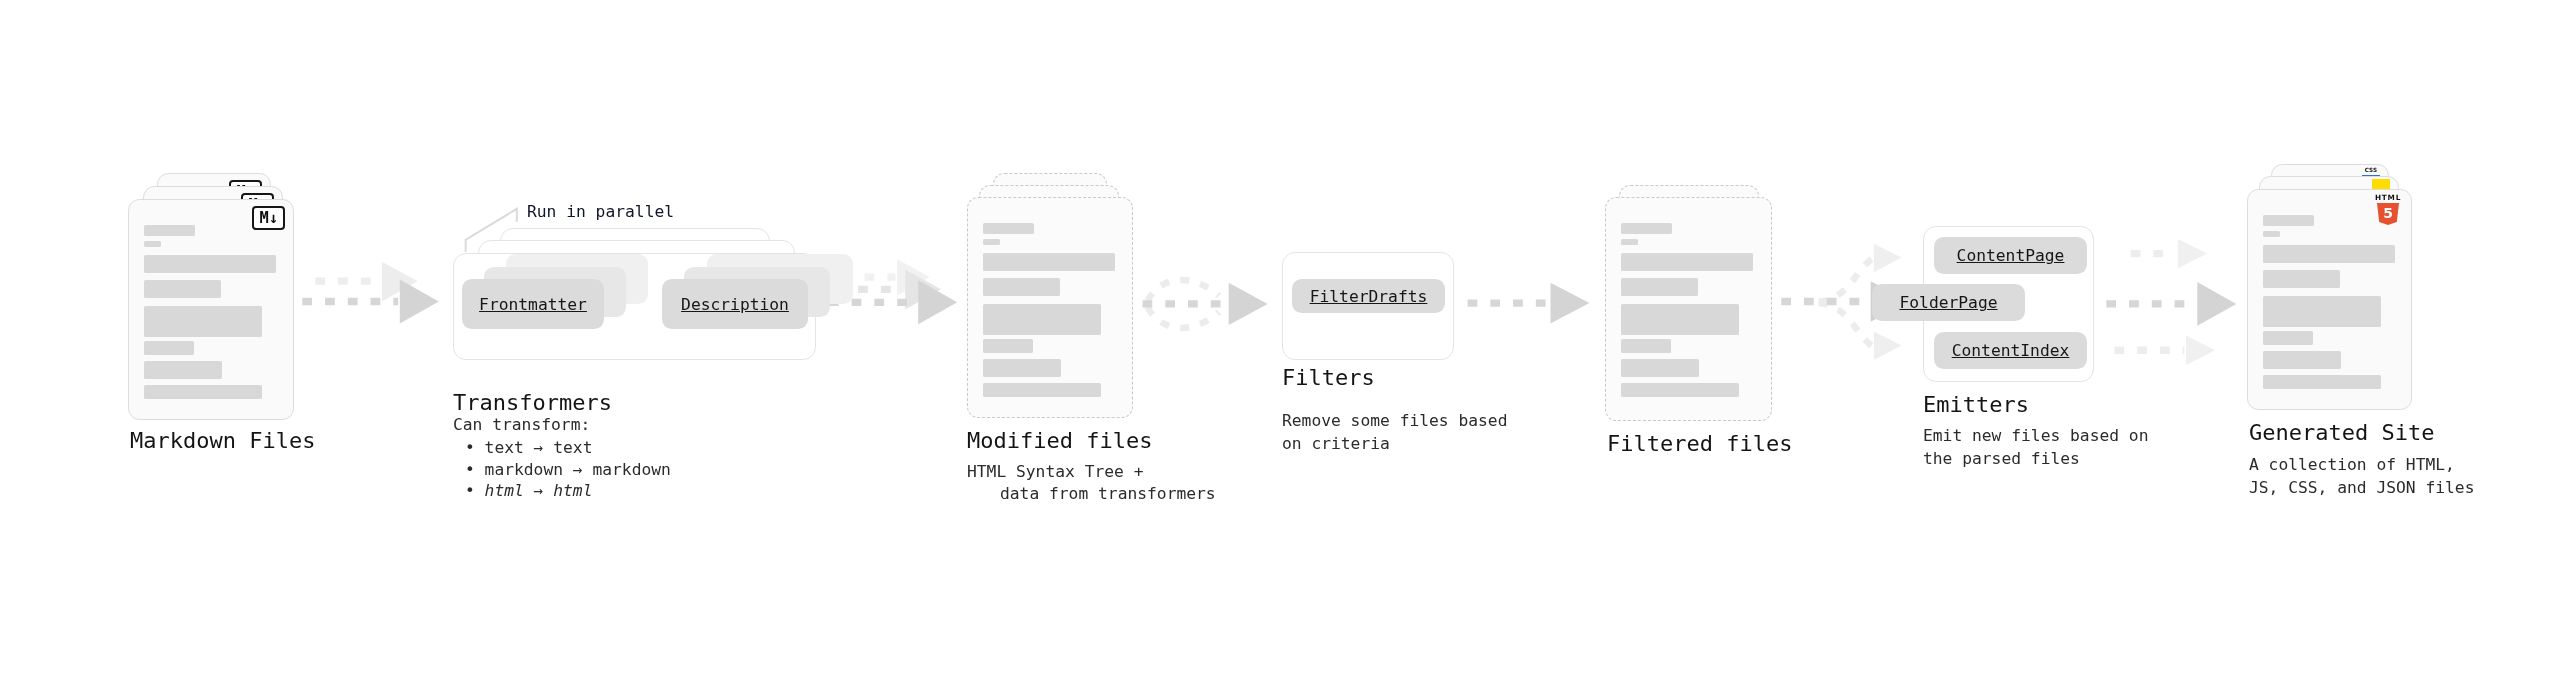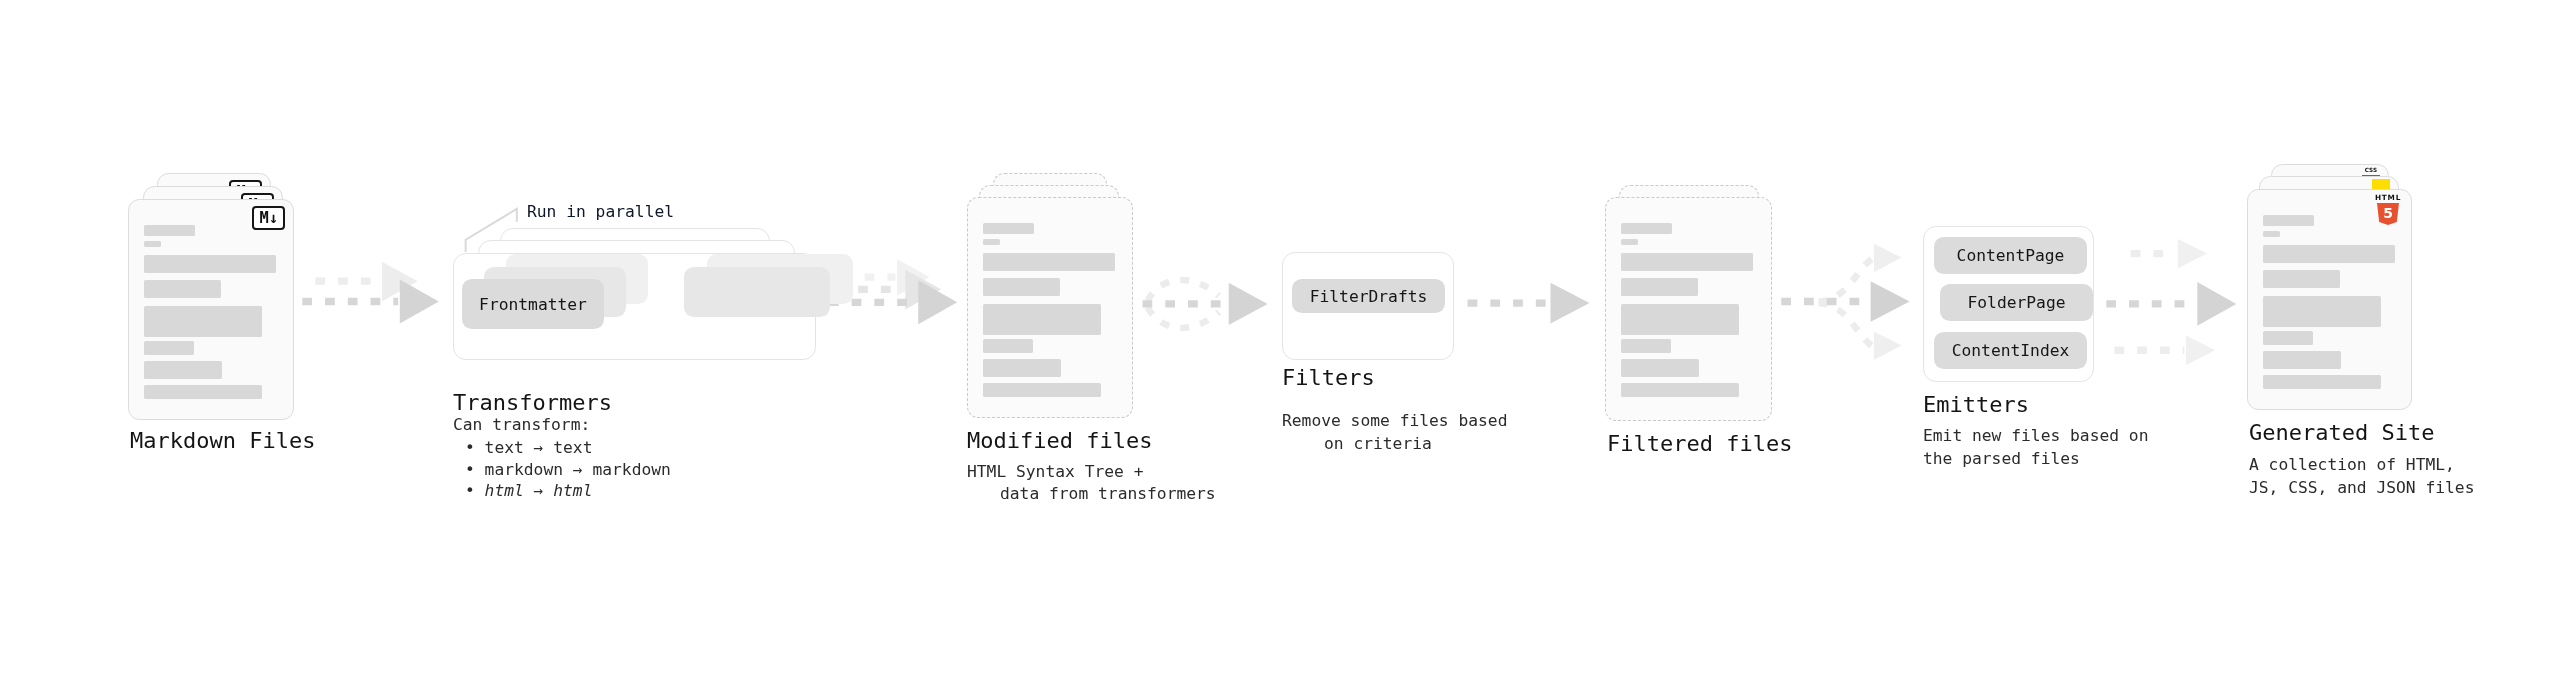--- a/index.html
+++ b/index.html
@@ -34,21 +34,21 @@
              clip-path:polygon(0 0,100% 0,90% 86%,50% 100%,10% 86%);color:#fff;
              font-family:"DejaVu Sans",sans-serif;font-weight:bold;font-size:14px;line-height:20.3px;}
   .js-badge{position:absolute;top:2.4px;right:8.1px;width:18px;height:9.8px;background:#ffdd00;}
   .css-badge{position:absolute;top:2.4px;right:8.1px;width:18px;text-align:center;
              font-family:"DejaVu Sans",sans-serif;font-weight:bold;font-size:5.7px;line-height:6.5px;
              color:#111;border-bottom:2.4px solid #2a6fdb;padding-bottom:0.8px;}
 
   
   .obox{position:absolute;background:#fff;border:1.6px solid #e4e4e4;border-radius:13px;box-sizing:border-box;}
   .pill{position:absolute;border-radius:9.8px;background:#dbdbdb;display:flex;align-items:center;
-        justify-content:center;font-size:16.3px;color:#161616;box-sizing:border-box;}
+        justify-content:center;font-size:16.3px;color:#161616;box-sizing:border-box;text-decoration:underline;}
   .pill.l2{background:#e7e7e7;}
   .pill.l1{background:#f0f0f0;}
 
   
   .lbl{position:absolute;margin:0;font-size:22px;font-weight:500;color:#141414;white-space:pre;line-height:1.2;}
   .sub{position:absolute;margin:0;font-size:16.3px;color:#2b2b2b;white-space:pre;line-height:1.2;}
   .note{position:absolute;margin:0;font-size:16.3px;color:#0f172a;white-space:pre;}
 
   
   .dl{fill:none;stroke-width:9;stroke-dasharray:12 16;}
@@ -164,20 +164,21 @@
     <div class="obox" style="left:500px;top:228px;width:270px;height:107px;"></div>
     <div class="obox" style="left:478px;top:240px;width:317px;height:107px;"></div>
     <div class="obox" style="left:453px;top:253px;width:363px;height:107px;"></div>
 
     <div class="pill l1" style="left:506px;top:254px;width:142px;height:50px;"></div>
     <div class="pill l2" style="left:484px;top:267px;width:142px;height:50px;"></div>
     <div class="pill" style="left:462px;top:279px;width:142px;height:50px;">Frontmatter</div>
 
     <div class="pill l1" style="left:707px;top:254px;width:146px;height:50px;"></div>
     <div class="pill l2" style="left:684px;top:267px;width:146px;height:50px;"></div>
+    <div class="pill" style="left:662px;top:279px;width:146px;height:50px;">Description</div>
 
     <p class="note" style="left:527px;top:202px;">Run in parallel</p>
 
     <h2 class="lbl" style="left:453px;top:390px;">Transformers</h2>
     <p class="sub" style="left:453px;top:415px;">Can transform:</p>
     <p class="sub" style="left:465px;top:438px;">• text → text</p>
     <p class="sub" style="left:465px;top:460px;">• markdown → markdown</p>
     <p class="sub" style="left:465px;top:481px;font-style:italic;">• html → html</p>
   </section>
 
@@ -199,21 +200,21 @@
     <h2 class="lbl" style="left:967px;top:428px;">Modified files</h2>
     <p class="sub" style="left:967px;top:462px;">HTML Syntax Tree +</p>
     <p class="sub" style="left:967px;top:484px;margin-left:33px;">data from transformers</p>
   </section>
 
   <section class="node">
     <div class="obox" style="left:1282px;top:252px;width:172px;height:108px;"></div>
     <div class="pill" style="left:1292px;top:279px;width:153px;height:34px;">FilterDrafts</div>
     <h2 class="lbl" style="left:1282px;top:365px;">Filters</h2>
     <p class="sub" style="left:1282px;top:411px;">Remove some files based</p>
-    <p class="sub" style="left:1282px;top:434px;margin-left:42px;">on criteria</p>
+    <p class="sub" style="left:1282px;top:434px;">on criteria</p>
   </section>
 
   <section class="node">
     <div class="doc dashed" style="left:1619px;top:185px;width:140px;"></div>
     <div class="doc dashed" style="left:1605px;top:197px;width:167px;height:224px;">
       <div class="bars">
         <i class="b1"></i>
           <i class="b2"></i>
           <i class="b3"></i>
           <i class="b4"></i>
@@ -222,21 +223,21 @@
           <i class="b7"></i>
           <i class="b8"></i>
       </div>
     </div>
     <h2 class="lbl" style="left:1607px;top:431px;">Filtered files</h2>
   </section>
 
   <section class="node">
     <div class="obox" style="left:1923px;top:226px;width:171px;height:156px;"></div>
     <div class="pill" style="left:1934px;top:237px;width:153px;height:37px;">ContentPage</div>
-    <div class="pill" style="left:1940px;top:284px;width:153px;height:37px;">FolderPage</div>
+    <div class="pill" style="left:1872px;top:284px;width:153px;height:37px;">FolderPage</div>
     <div class="pill" style="left:1934px;top:332px;width:153px;height:37px;">ContentIndex</div>
     <h2 class="lbl" style="left:1923px;top:392px;">Emitters</h2>
     <p class="sub" style="left:1923px;top:426px;">Emit new files based on</p>
     <p class="sub" style="left:1923px;top:449px;">the parsed files</p>
   </section>
 
   <section class="node">
     <div class="doc" style="left:2271px;top:164px;width:118px;">
       <span class="css-badge">CSS</span>
     </div>

